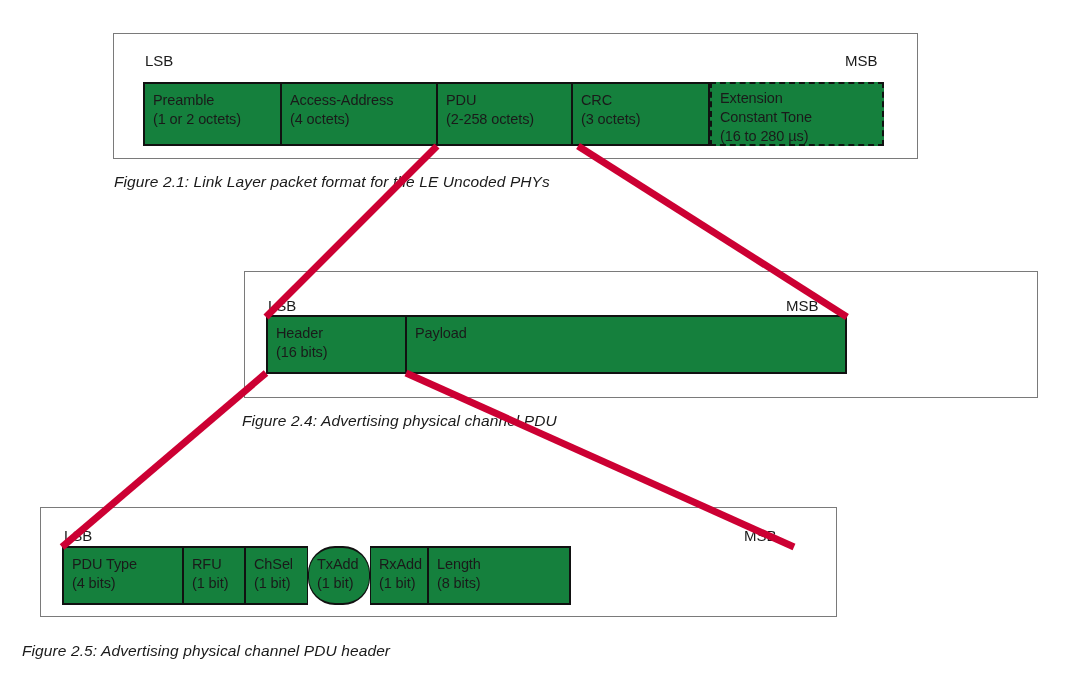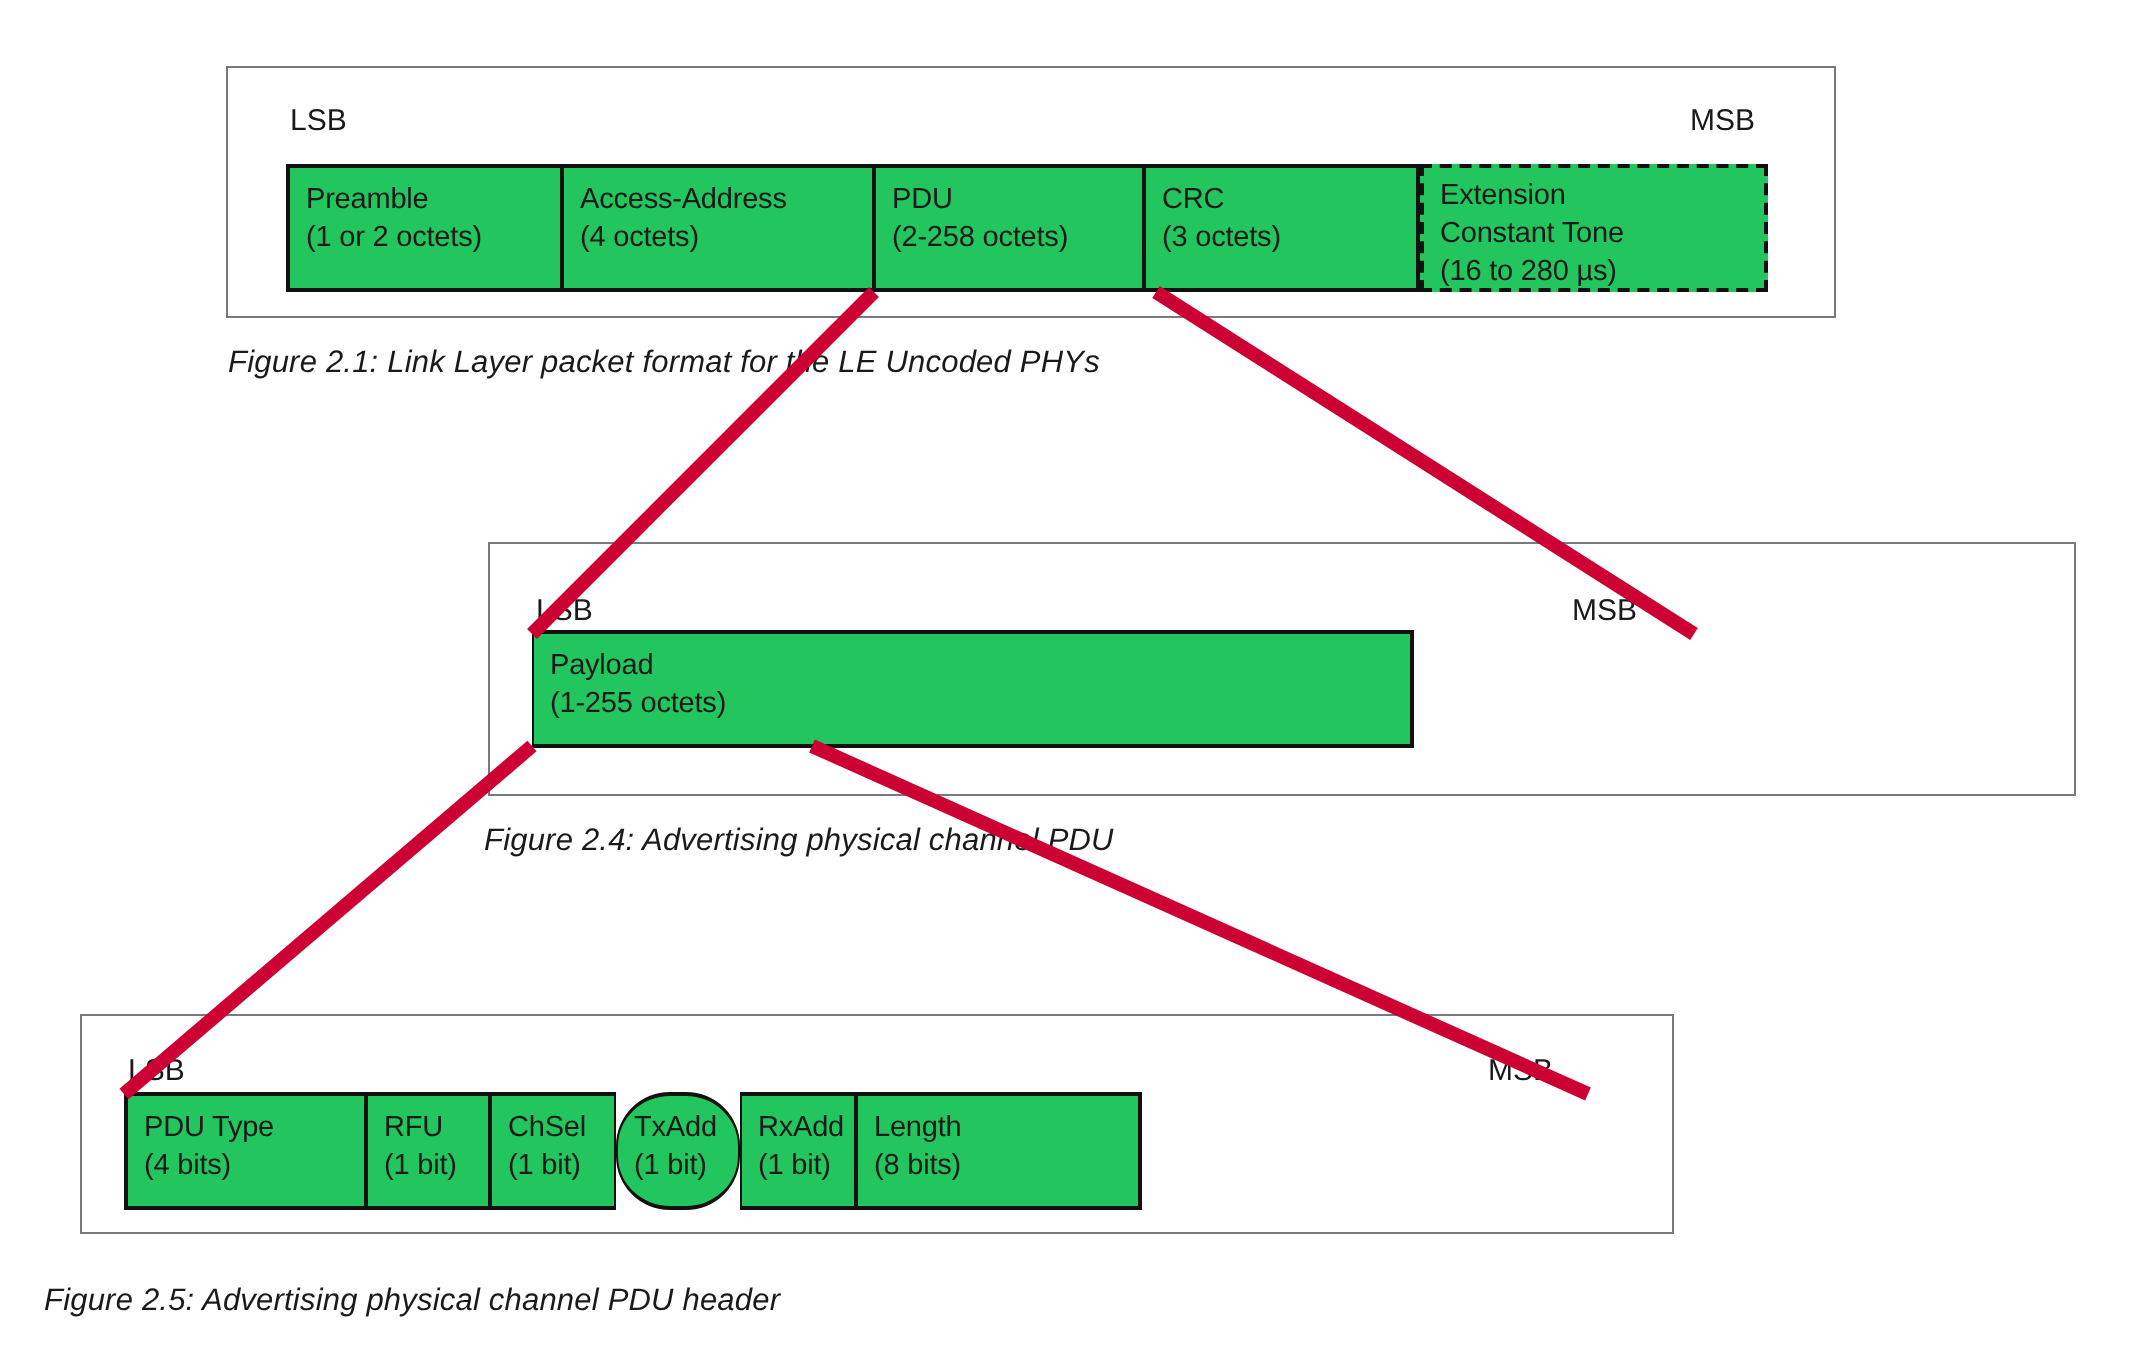--- a/index.html
+++ b/index.html
@@ -37,21 +37,21 @@
     display: flex;
     box-sizing: border-box;
   }
   .cell {
     position: relative;
     box-sizing: border-box;
     border: 2px solid #111111;
     border-right-width: 1px;
     border-left-width: 1px;
     padding: 7px 0 0 8px;
-    background: #22c55e;
+    background: #15803d;
   }
   .cell.first { border-left-width: 2px; }
   .cell.last  { border-right-width: 2px; }
   .cell.dashed {
     border: 2px dashed #111111;
     border-left-width: 2px;
   }
   .cell-line {
     font-size: 14.5px;
     line-height: 19px;
@@ -121,23 +121,26 @@
   </div>
 
   <div class="caption" style="left:114px; top:172px;">Figure 2.1:  Link Layer packet format for the LE Uncoded PHYs</div>
 
   <div class="figure-frame" style="left:244px; top:271px; width:794px; height:127px;"></div>
 
   <div class="endian" style="left:268px; top:297px;">LSB</div>
   <div class="endian" style="left:786px; top:297px;">MSB</div>
 
   <div class="packet" style="left:266px; top:315px; height:59px;">
+    <div class="cell first" style="width:140px;">
+      <div class="cell-line">Header</div>
+      <div class="cell-line">(16 bits)</div>
+    </div>
     <div class="cell last" style="width:441px;">
       <div class="cell-line">Payload</div>
-      <div class="cell-line">(1-255 octets)</div>
     </div>
   </div>
 
   <div class="caption" style="left:242px; top:411px;">Figure 2.4:  Advertising physical channel PDU</div>
 
   <div class="figure-frame" style="left:40px; top:507px; width:797px; height:110px;"></div>
 
   <div class="endian" style="left:64px; top:527px;">LSB</div>
   <div class="endian" style="left:744px; top:527px;">MSB</div>
 

